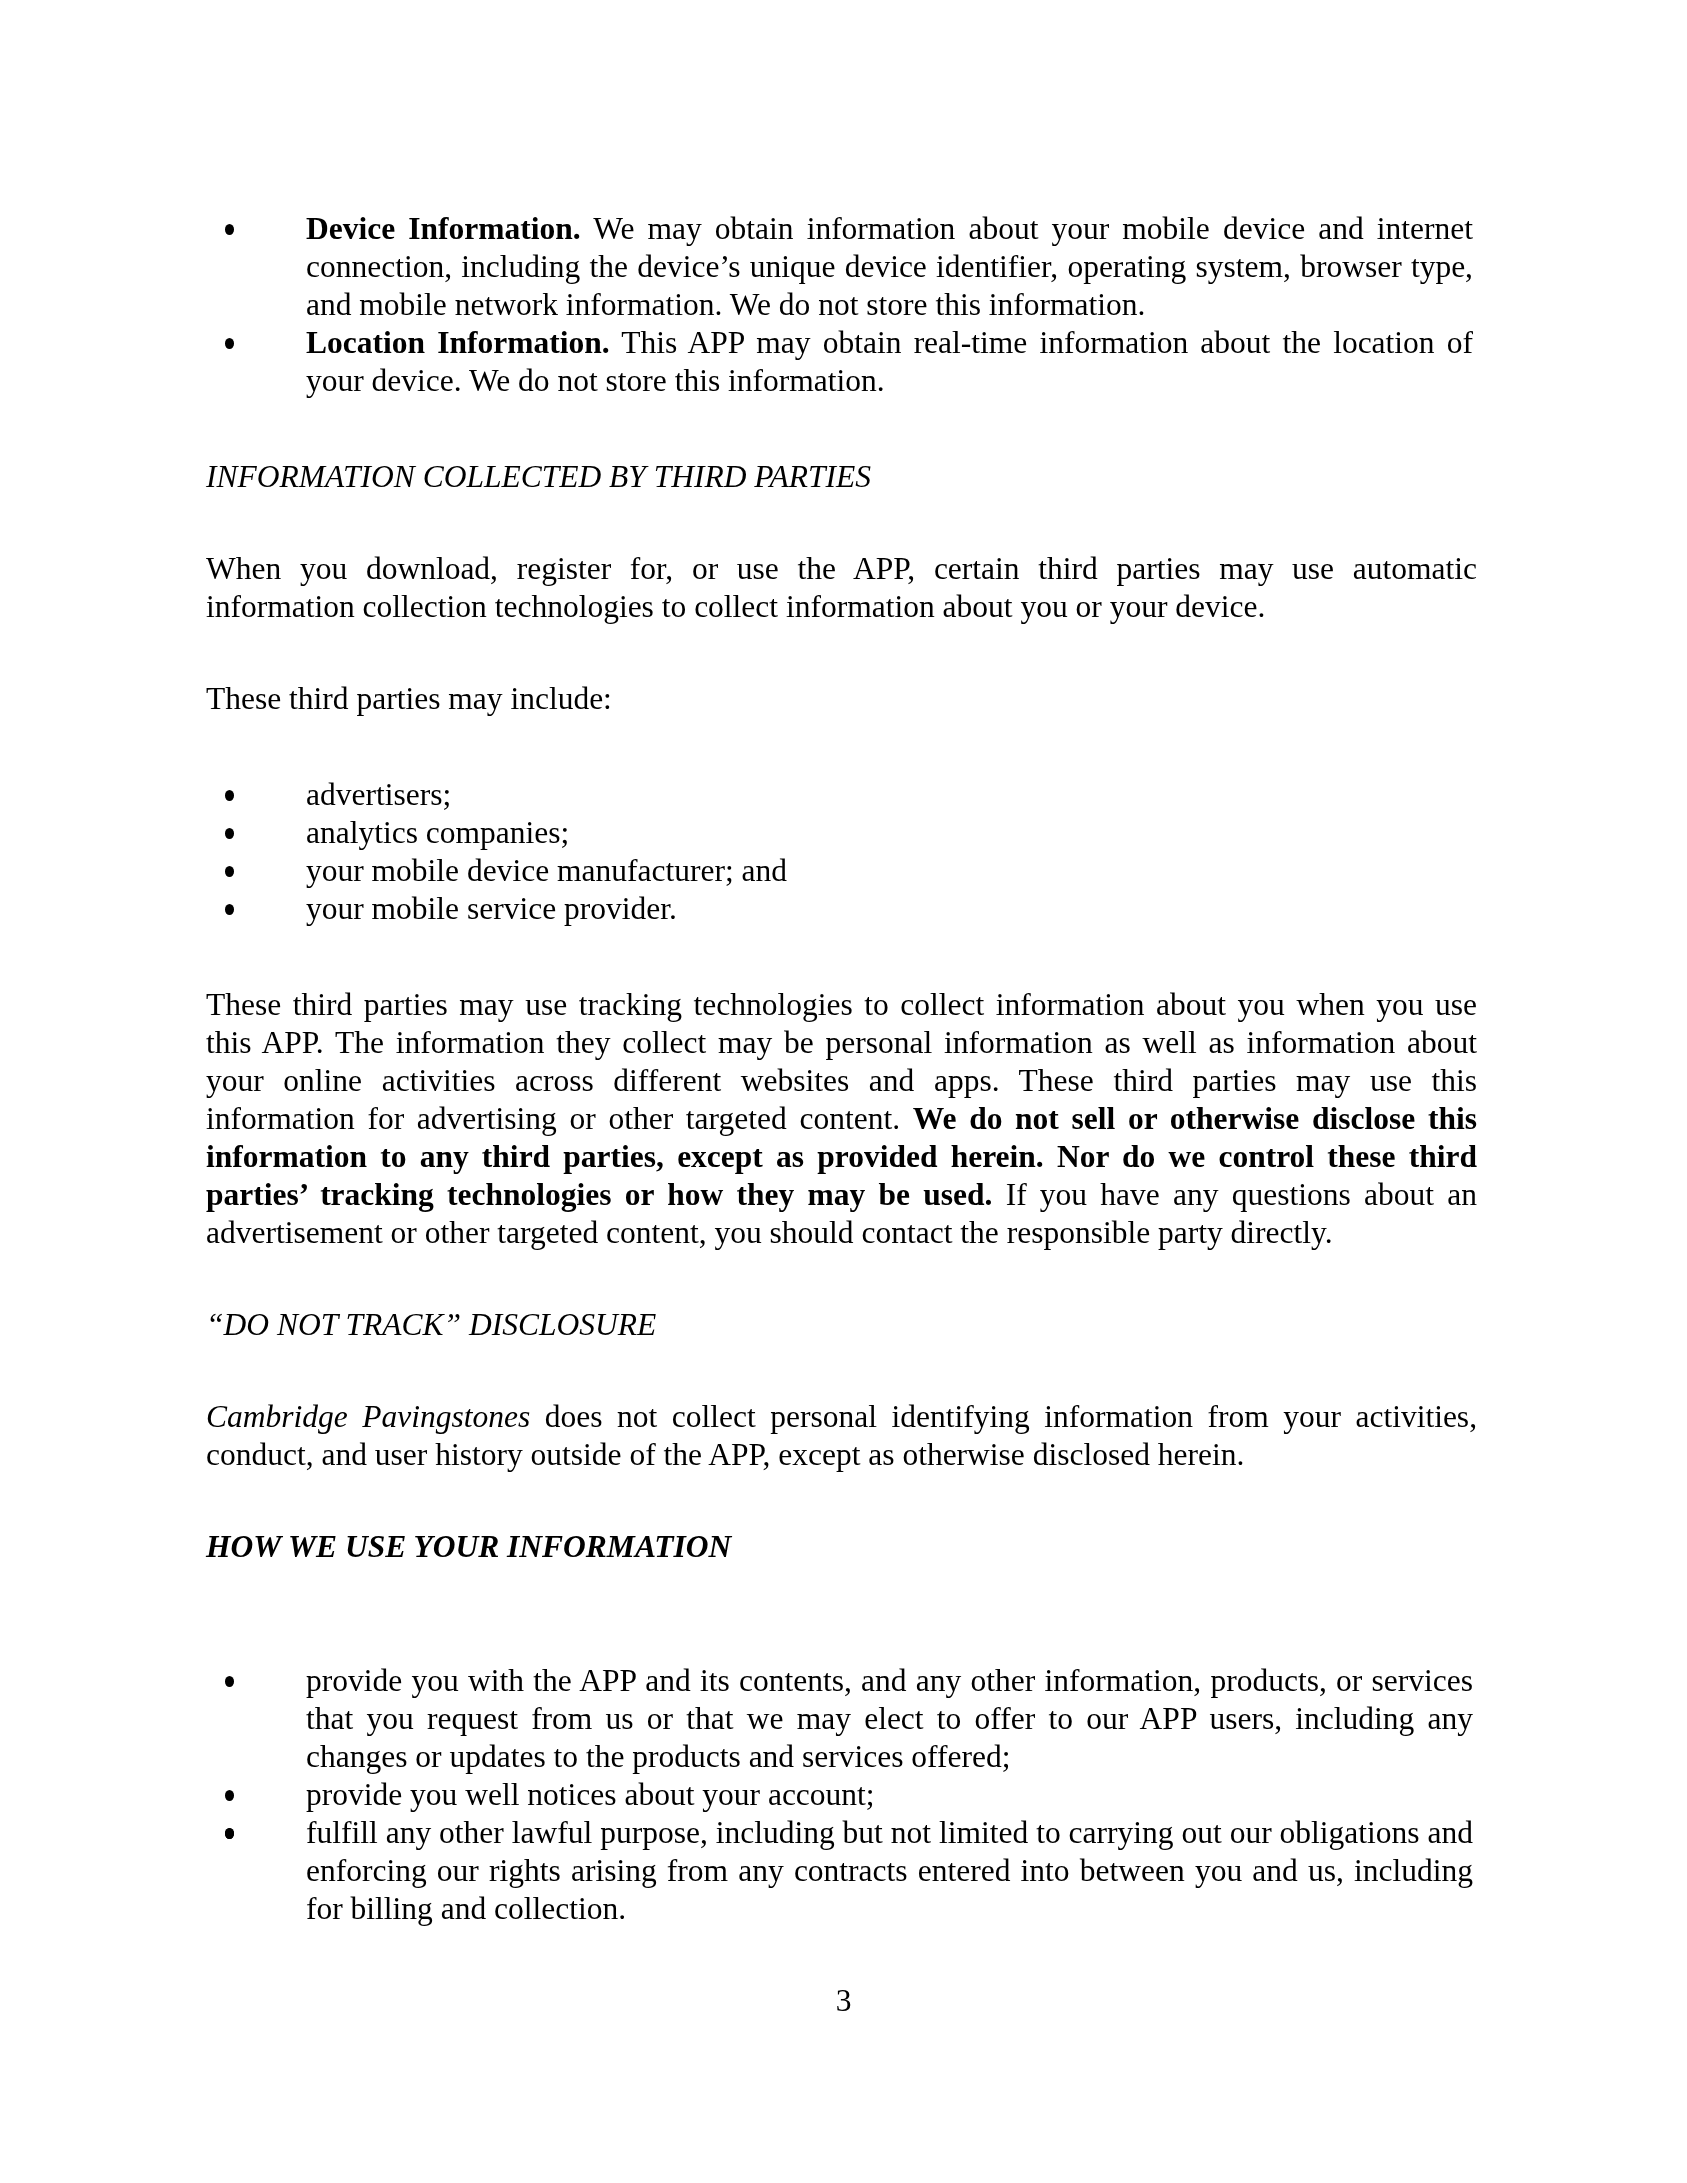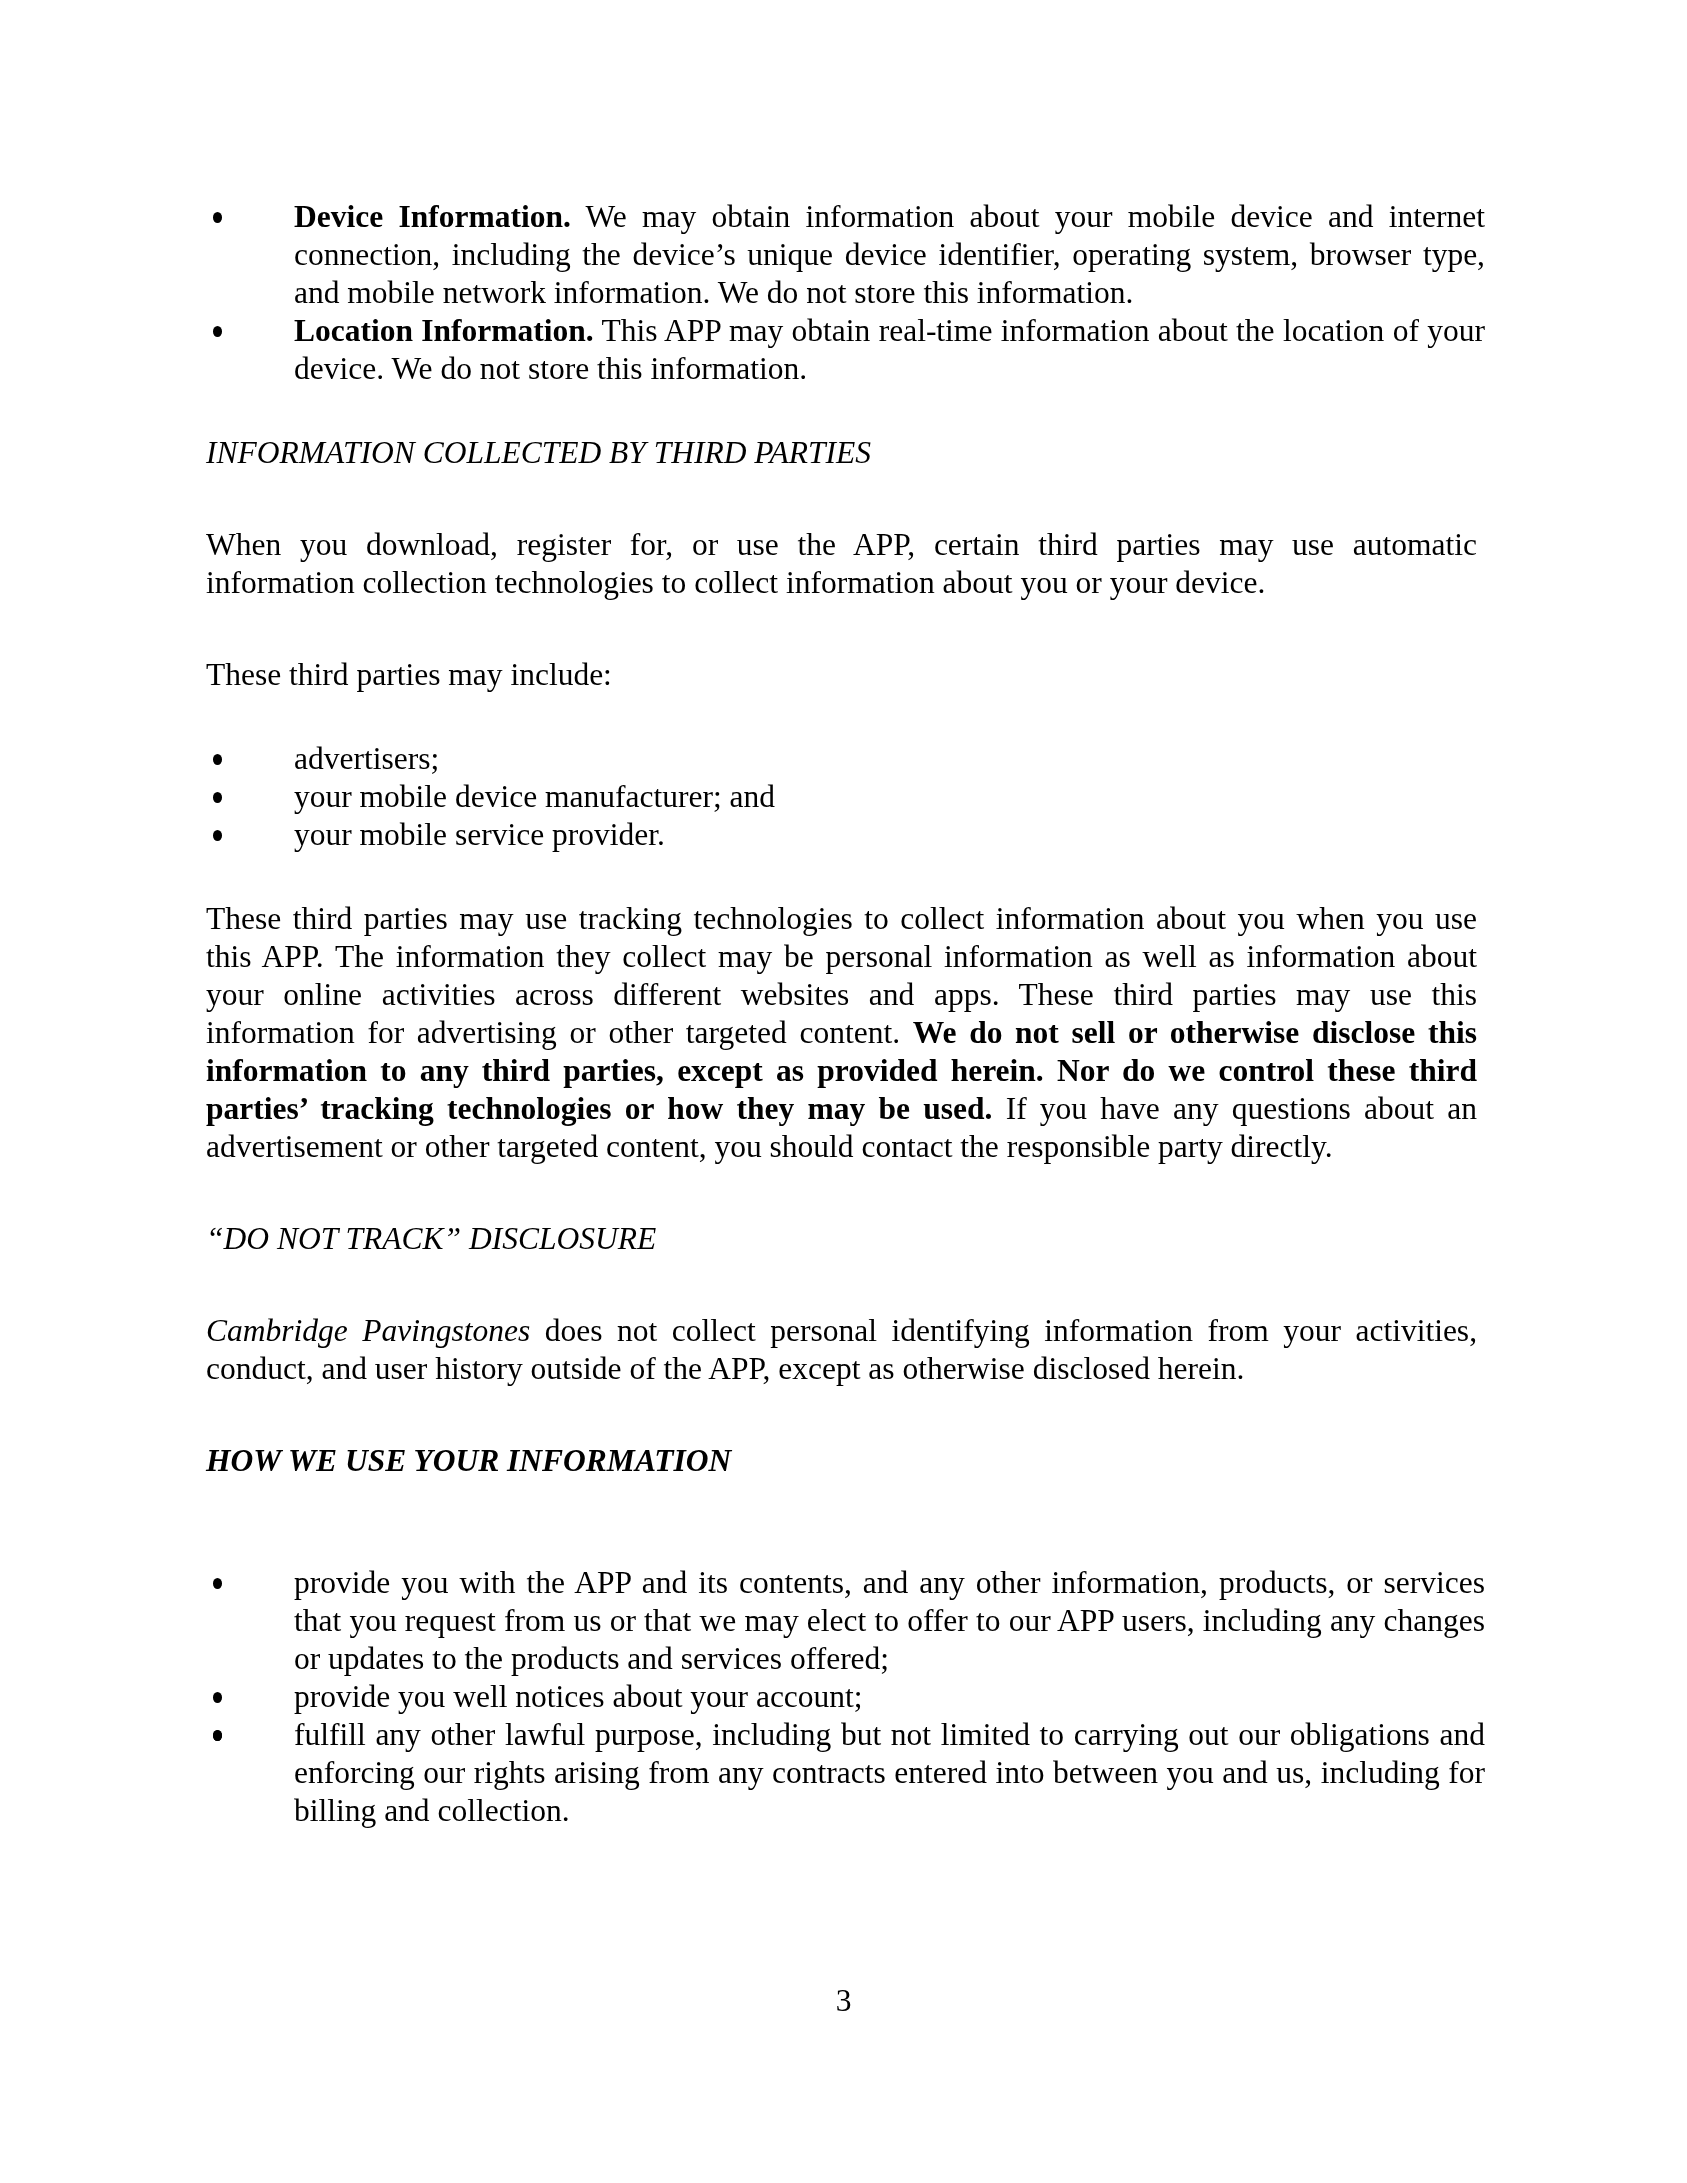--- a/index.html
+++ b/index.html
@@ -3,21 +3,21 @@
 <meta charset="utf-8">
 <style>
   html, body { margin: 0; padding: 0; background: #ffffff; }
   body {
     width: 1687px; height: 2183px; position: relative; overflow: hidden;
     font-family: "Liberation Serif", "DejaVu Serif", serif;
     color: #000; font-size: 31.5px; line-height: 38px;
   }
   .page { position: absolute; left: 198px; top: 198px; width: 1287px; }
   p { margin: 8px; text-align: justify; }
-  .bullets { list-style: none; margin: 0; padding: 0; }
+  .bullets { list-style: none; margin: 12px; padding: 0; }
   .bullets li { position: relative; padding-left: 96px; text-align: justify; }
   .bullets li .dot {
     position: absolute; left: 15px; top: 14.4px; width: 9px; height: 10.3px;
     border-radius: 50%; background: #000;
   }
   .gap { height: 38px; }
   .head-it { font-style: italic; }
   .head-bi { font-style: italic; font-weight: bold; }
   b { font-weight: bold; }
   i { font-style: italic; }
@@ -42,20 +42,21 @@
   <div class="gap"></div>
   <p class="head-it">INFORMATION COLLECTED BY THIRD PARTIES</p>
   <div class="gap"></div>
   <p>When you download, register for, or use the APP, certain third parties may use automatic information collection technologies to collect information about you or your device.</p>
   <div class="gap"></div>
   <p>These third parties may include:</p>
   <div class="gap"></div>
 
   <ul class="bullets">
     <li><span class="dot"></span><span>advertisers;</span></li>
+    <li><span class="dot"></span><span>analytics companies;</span></li>
     <li><span class="dot"></span><span>your mobile device manufacturer; and</span></li>
     <li><span class="dot"></span><span>your mobile service provider.</span></li>
   </ul>
 
   <div class="gap"></div>
   <p><span>These third parties may use tracking technologies to collect information about you when you use this APP.  The information they collect may be personal information as well as information about your online activities across different websites and apps.  These third parties may use this information for advertising or other targeted content.  </span><b>We do not sell or otherwise disclose this information to any third parties, except as provided herein.  Nor do we control these third parties’ tracking technologies or how they may be used.</b><span>  If you have any questions about an advertisement or other targeted content, you should contact the responsible party directly.</span></p>
 
   <div class="gap"></div>
   <p class="head-it">“DO NOT TRACK” DISCLOSURE</p>
   <div class="gap"></div>

